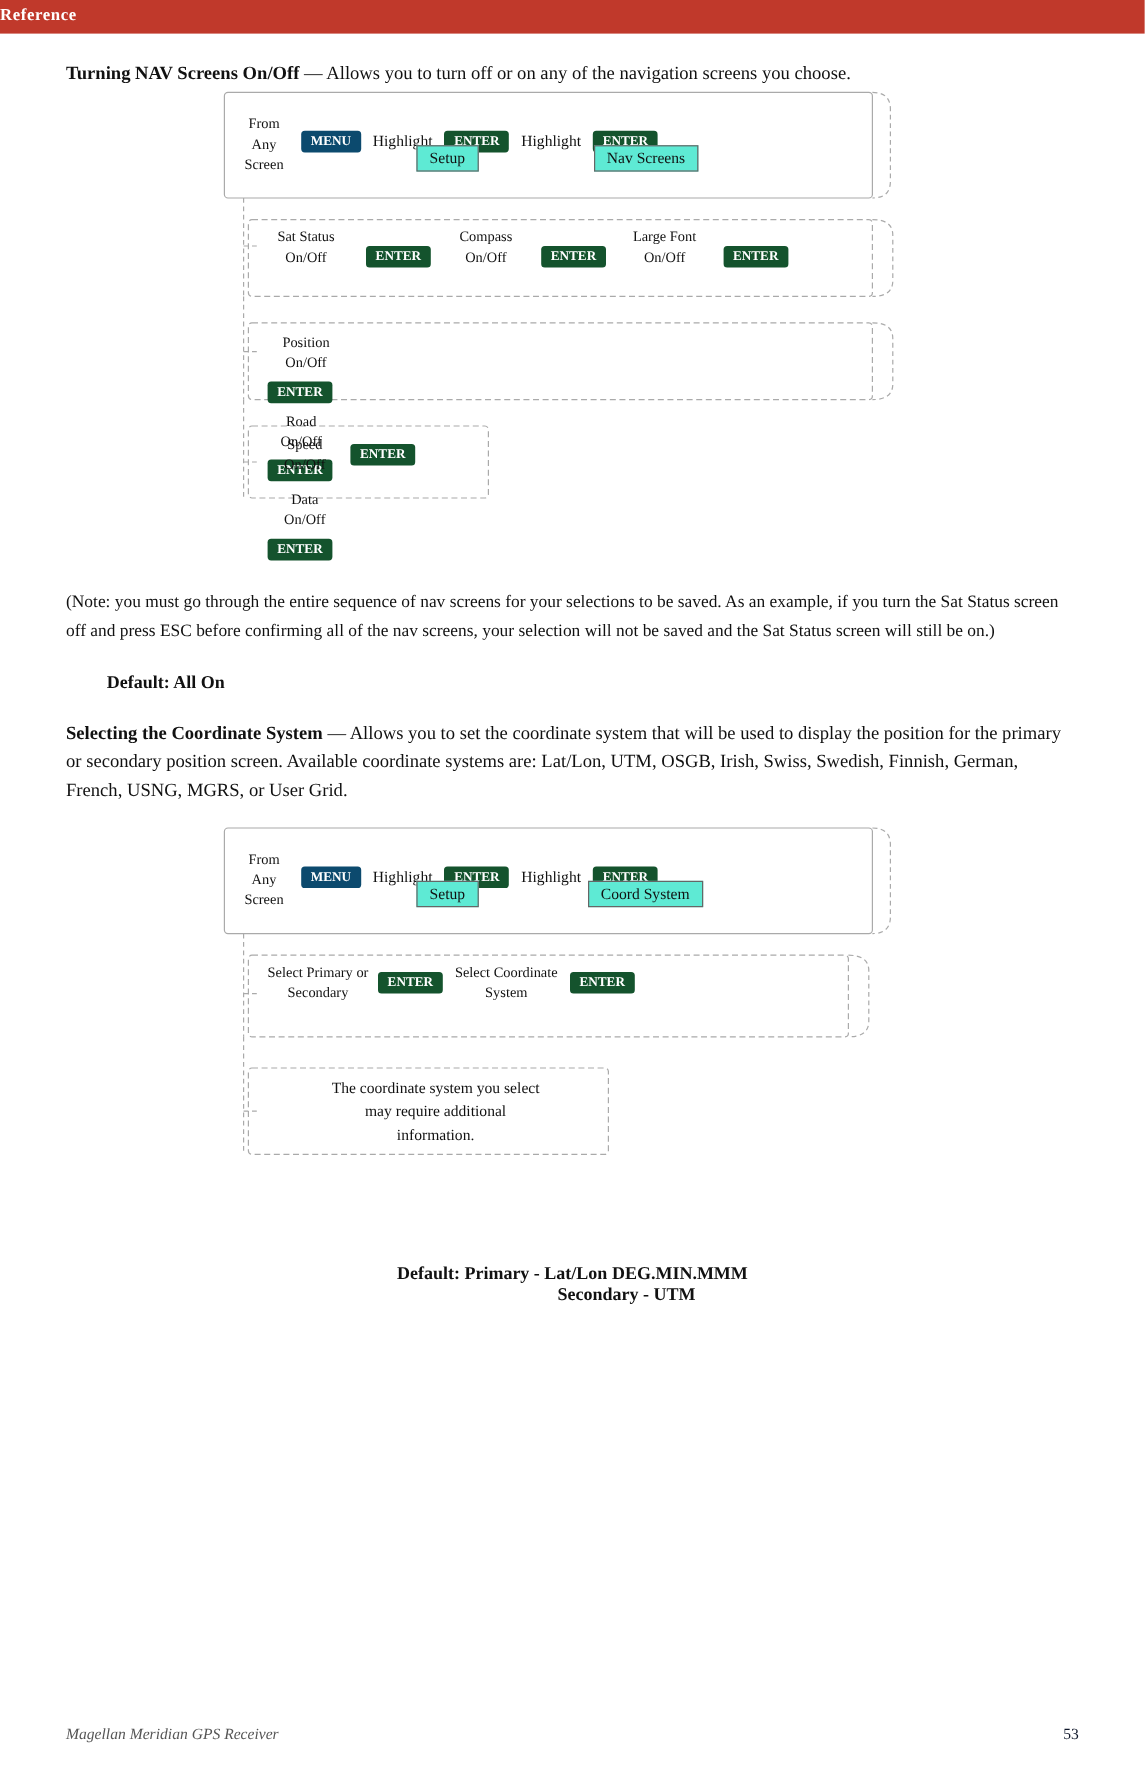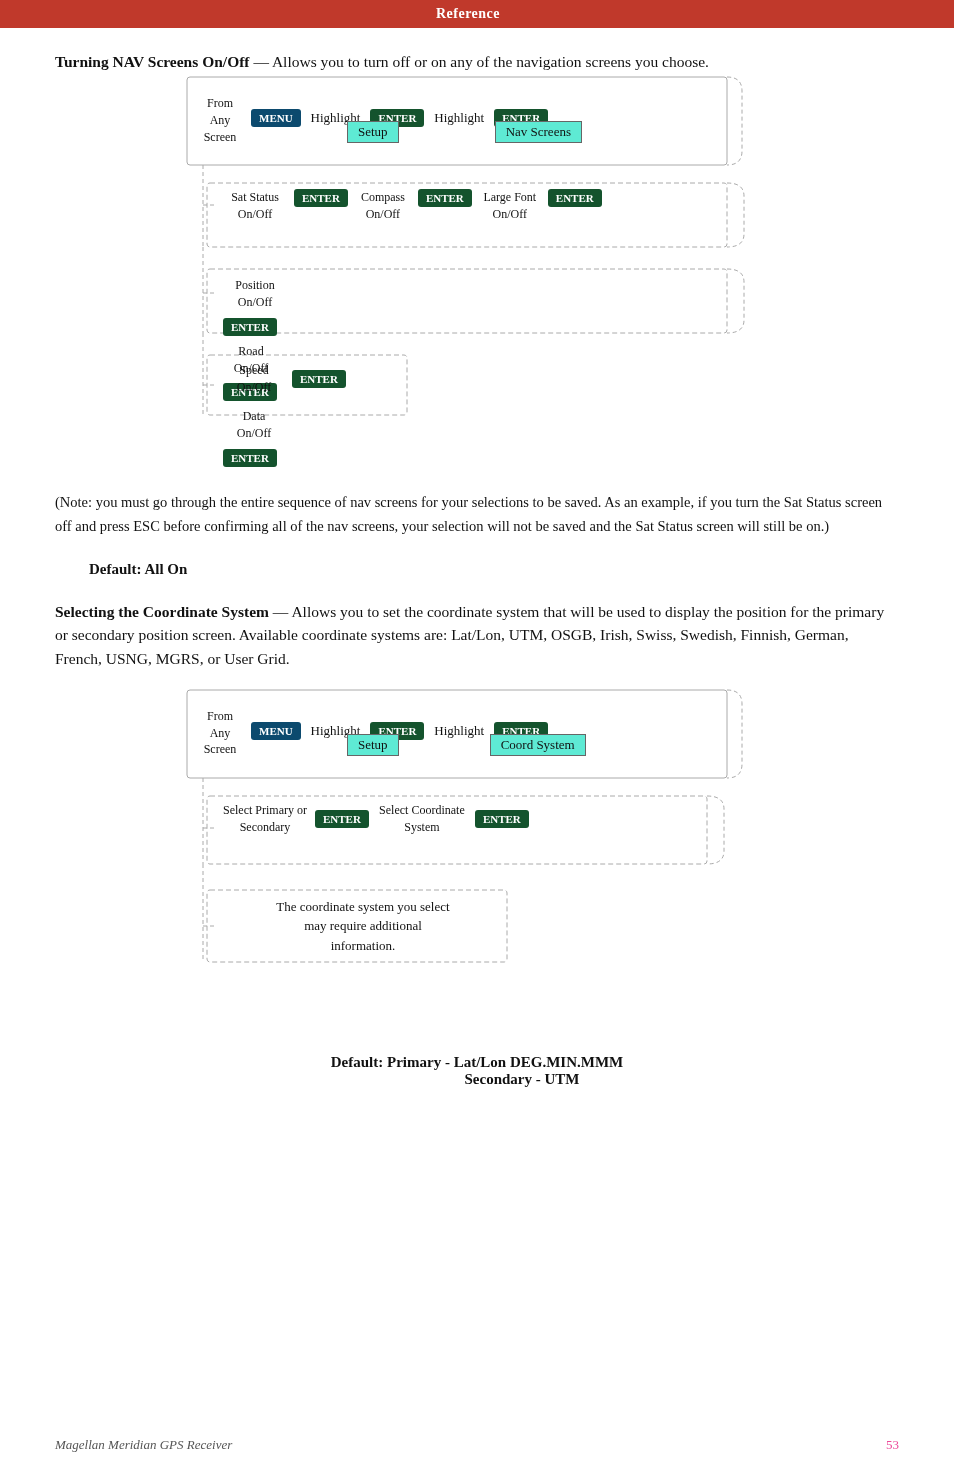--- a/index.html
+++ b/index.html
@@ -10,21 +10,21 @@
       font-family: Georgia, 'Times New Roman', serif;
       font-size: 15px;
       color: #111;
       position: relative;
     }
 
     
     .header-bar {
       background: #c0392b;
       color: #fff;
-      text-align: center;
+      text-align: left;
       padding: 6px 18px 6px 0;
       font-weight: bold;
       font-size: 14px;
       letter-spacing: 0.5px;
       margin-bottom: 22px;
     }
 
     .page-content {
       padding: 0 55px 40px 55px;
     }
@@ -87,21 +87,21 @@
       display: flex;
       justify-content: space-between;
       align-items: center;
       font-size: 13px;
       color: #555;
       font-style: italic;
     }
 
     .page-number {
       font-style: normal;
-      color: #ec4899;
+      color: #0f172a;
       font-size: 13px;
     }
 
     .from-label {
       font-size: 12px;
       line-height: 1.4;
       text-align: center;
       min-width: 50px;
       margin-top: 4px;
     }
@@ -175,21 +175,21 @@
       <span class="btn-enter">ENTER</span>
       <span class="highlight-label" style="font-size:13px;margin:0 4px;">Highlight</span>
       <span class="btn-enter">ENTER</span>
     </div>
     <div style="position:absolute;top:44px;left:160px;display:flex;align-items:center;gap:8px;">
       <span class="setup-box">Setup</span>
       <span style="width:80px;"></span>
       <span class="setup-box">Nav Screens</span>
     </div>
 
-    <div style="position:absolute;top:112px;left:36px;display:flex;align-items:flex-start;gap:7px;">
+    <div style="position:absolute;top:112px;left:36px;display:flex;align-items:flex-end;gap:18px;">
       <div class="small-text" style="min-width:64px;white-space:pre-line;text-align:center;">Sat Status
 On/Off</div>
       <span class="btn-enter">ENTER</span>
       <div class="small-text" style="min-width:56px;white-space:pre-line;text-align:center;">Compass
 On/Off</div>
       <span class="btn-enter">ENTER</span>
       <div class="small-text" style="min-width:62px;white-space:pre-line;text-align:center;">Large Font
 On/Off</div>
       <span class="btn-enter">ENTER</span>
     </div>

